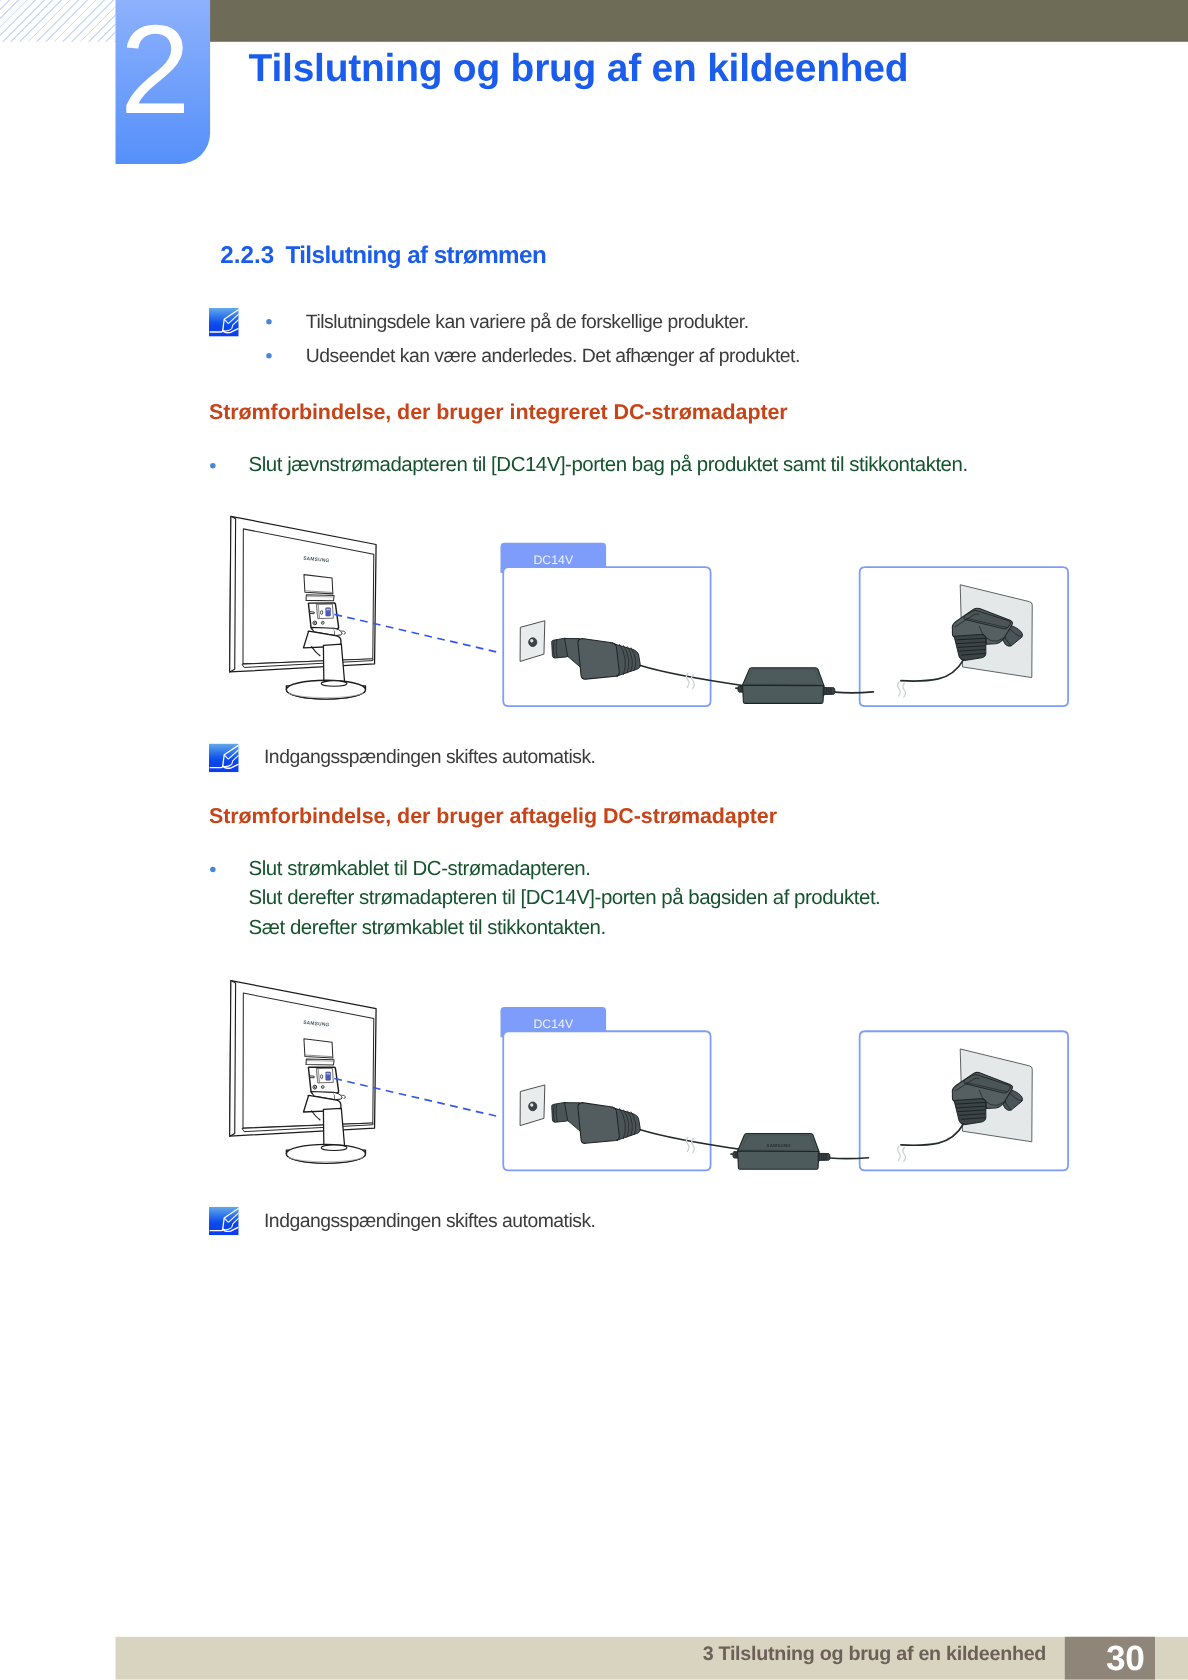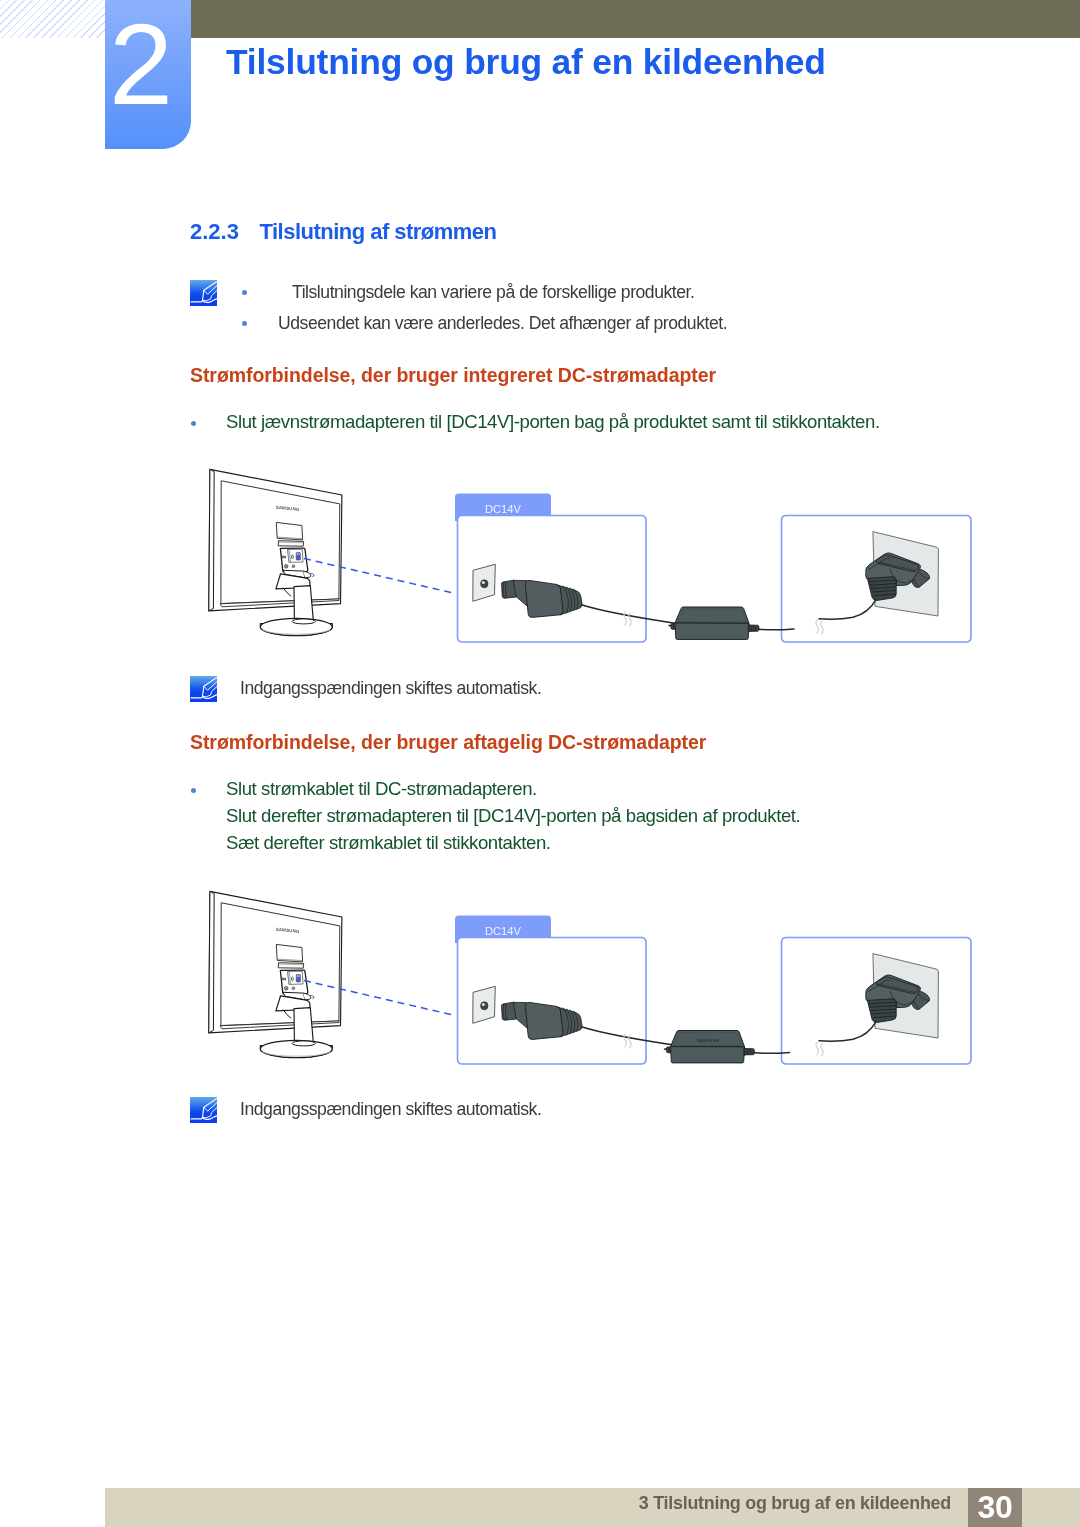--- a/index.html
+++ b/index.html
@@ -14,37 +14,37 @@
   .olivebar{position:absolute;left:190px;top:0;width:890px;height:38px;background:#6e6c57;}
   .chapnum{position:absolute;left:105px;top:0;width:86px;height:149px;
     background:linear-gradient(180deg,#8db1fc 0%,#5590fa 100%);
     border-bottom-right-radius:28px;color:#fff;
     font-size:115px;font-weight:400;line-height:1;overflow:hidden;}
   .chapnum span{position:absolute;left:4px;top:7px;}
   .chaptitle{position:absolute;left:226px;top:42px;font-size:35.4px;font-weight:bold;color:#1a5ceb;
     letter-spacing:-0.2px;}
 
   
-  .sechead{position:absolute;left:190px;font-size:22px;font-weight:bold;color:#1a5ceb;letter-spacing:-0.52px;}
+  .sechead{position:absolute;left:190px;font-size:22px;font-weight:bold;color:#1a5ceb;letter-spacing:-0.52px;text-align:center;}
   .sechead .num{display:inline-block;width:69.5px;letter-spacing:0;}
   .subhead{position:absolute;left:190px;font-size:19.5px;font-weight:bold;color:#c64418;letter-spacing:-0.07px;text-align:right;}
   
   .noteicon{position:absolute;width:27px;height:26px;}
 
   .li{position:absolute;font-size:17.6px;color:#3b3b3b;line-height:31px;white-space:nowrap;letter-spacing:-0.46px;}
   .lb{position:absolute;font-size:18.6px;color:#14532d;line-height:31px;white-space:nowrap;letter-spacing:-0.43px;}
   .bullet{position:absolute;width:5px;height:5px;border-radius:50%;background:#4a86d8;}
   .illusvg{position:absolute;left:0;top:0;pointer-events:none;}
   .samsung{font-family:"Liberation Sans",sans-serif;font-size:4.4px;font-weight:bold;fill:#46565e;letter-spacing:0.2px;text-anchor:middle;}
   .dclabel{font-family:"Liberation Sans",sans-serif;font-size:11.2px;fill:#eef2ff;text-anchor:middle;}
   .adlabel{font-family:"Liberation Sans",sans-serif;font-size:3.9px;font-weight:bold;fill:#232c2e;letter-spacing:0.35px;text-anchor:middle;}
   .footerbar{position:absolute;left:105px;top:1488px;width:975px;height:39px;background:#d9d4c0;}
   .footertext{position:absolute;left:600px;top:1493px;width:351px;text-align:right;font-size:17.9px;font-weight:bold;color:#6d6059;letter-spacing:-0.25px;}
   .pagebox{position:absolute;left:968px;top:1488px;width:54px;height:39px;background:#8f8579;
-    color:#fff;font-size:32px;font-weight:bold;text-align:center;line-height:39px;letter-spacing:-0.3px;}
+    color:#fff;font-size:32px;font-weight:bold;text-align:center;line-height:39px;letter-spacing:-0.3px;padding-left:28px;}
 </style>
 </head>
 <body>
 
 
 
 <svg class="defs" width="0" height="0" aria-hidden="true">
     <defs>
 <linearGradient id="ng" x1="0" y1="0" x2="0" y2="1">
   <stop offset="0" stop-color="#63abe9"></stop>
@@ -70,21 +70,21 @@
   <path d="M27.0,1.4 L13.8,10.2 L12.5,20.3" fill="none" stroke="#ffffff" stroke-width="1.15" stroke-linejoin="round"></path>
   <path d="M13.8,10.2 L17.6,14.2" fill="none" stroke="#ffffff" stroke-width="0.95"></path>
   <path d="M27.0,5.6 L17.6,14.2" fill="none" stroke="#ffffff" stroke-width="0.95"></path>
   <path d="M27.0,10.4 L21.6,15.6 L20.6,19.0" fill="none" stroke="#ffffff" stroke-width="0.95" stroke-linejoin="round"></path>
   <path d="M12.5,20.3 Q15.8,22.0 20.6,19.0" fill="none" stroke="#ffffff" stroke-width="0.95"></path>
   <path d="M0.6,21.8 L11.2,21.8 Q12.2,21.8 12.5,20.3 Q14.3,23.2 19.6,22.2 L27.0,18.6" fill="none" stroke="#ffffff" stroke-width="1.25" stroke-linejoin="round"></path>
 </svg>
 
   </div>
   <div class="bullet" style="left:242px;top:290px"></div>
-  <div class="li" style="left:292px;top:277px">Tilslutningsdele kan variere på de forskellige produkter.</div>
+  <div class="li" style="left:278px;top:277px">Tilslutningsdele kan variere på de forskellige produkter.</div>
   <div class="bullet" style="left:242px;top:321px"></div>
   <div class="li" style="left:278px;top:308px">Udseendet kan være anderledes. Det afhænger af produktet.</div>
 
   <div class="subhead" style="top:364px">Strømforbindelse, der bruger integreret DC-strømadapter</div>
   <div class="bullet" style="left:191px;top:421px"></div>
   <div class="lb" style="left:226px;top:406px">Slut jævnstrømadapteren til [DC14V]-porten bag på produktet samt til stikkontakten.</div>
 
   <svg class="illusvg" viewBox="0 0 1080 1527" width="1080" height="1527">
 <g transform="translate(0,0)">
 <path d="M455,497 Q455,493.5 458.5,493.5 L547.5,493.5 Q551,493.5 551,497 L551,521 L455,521 Z" fill="#7e9cfa"></path>

